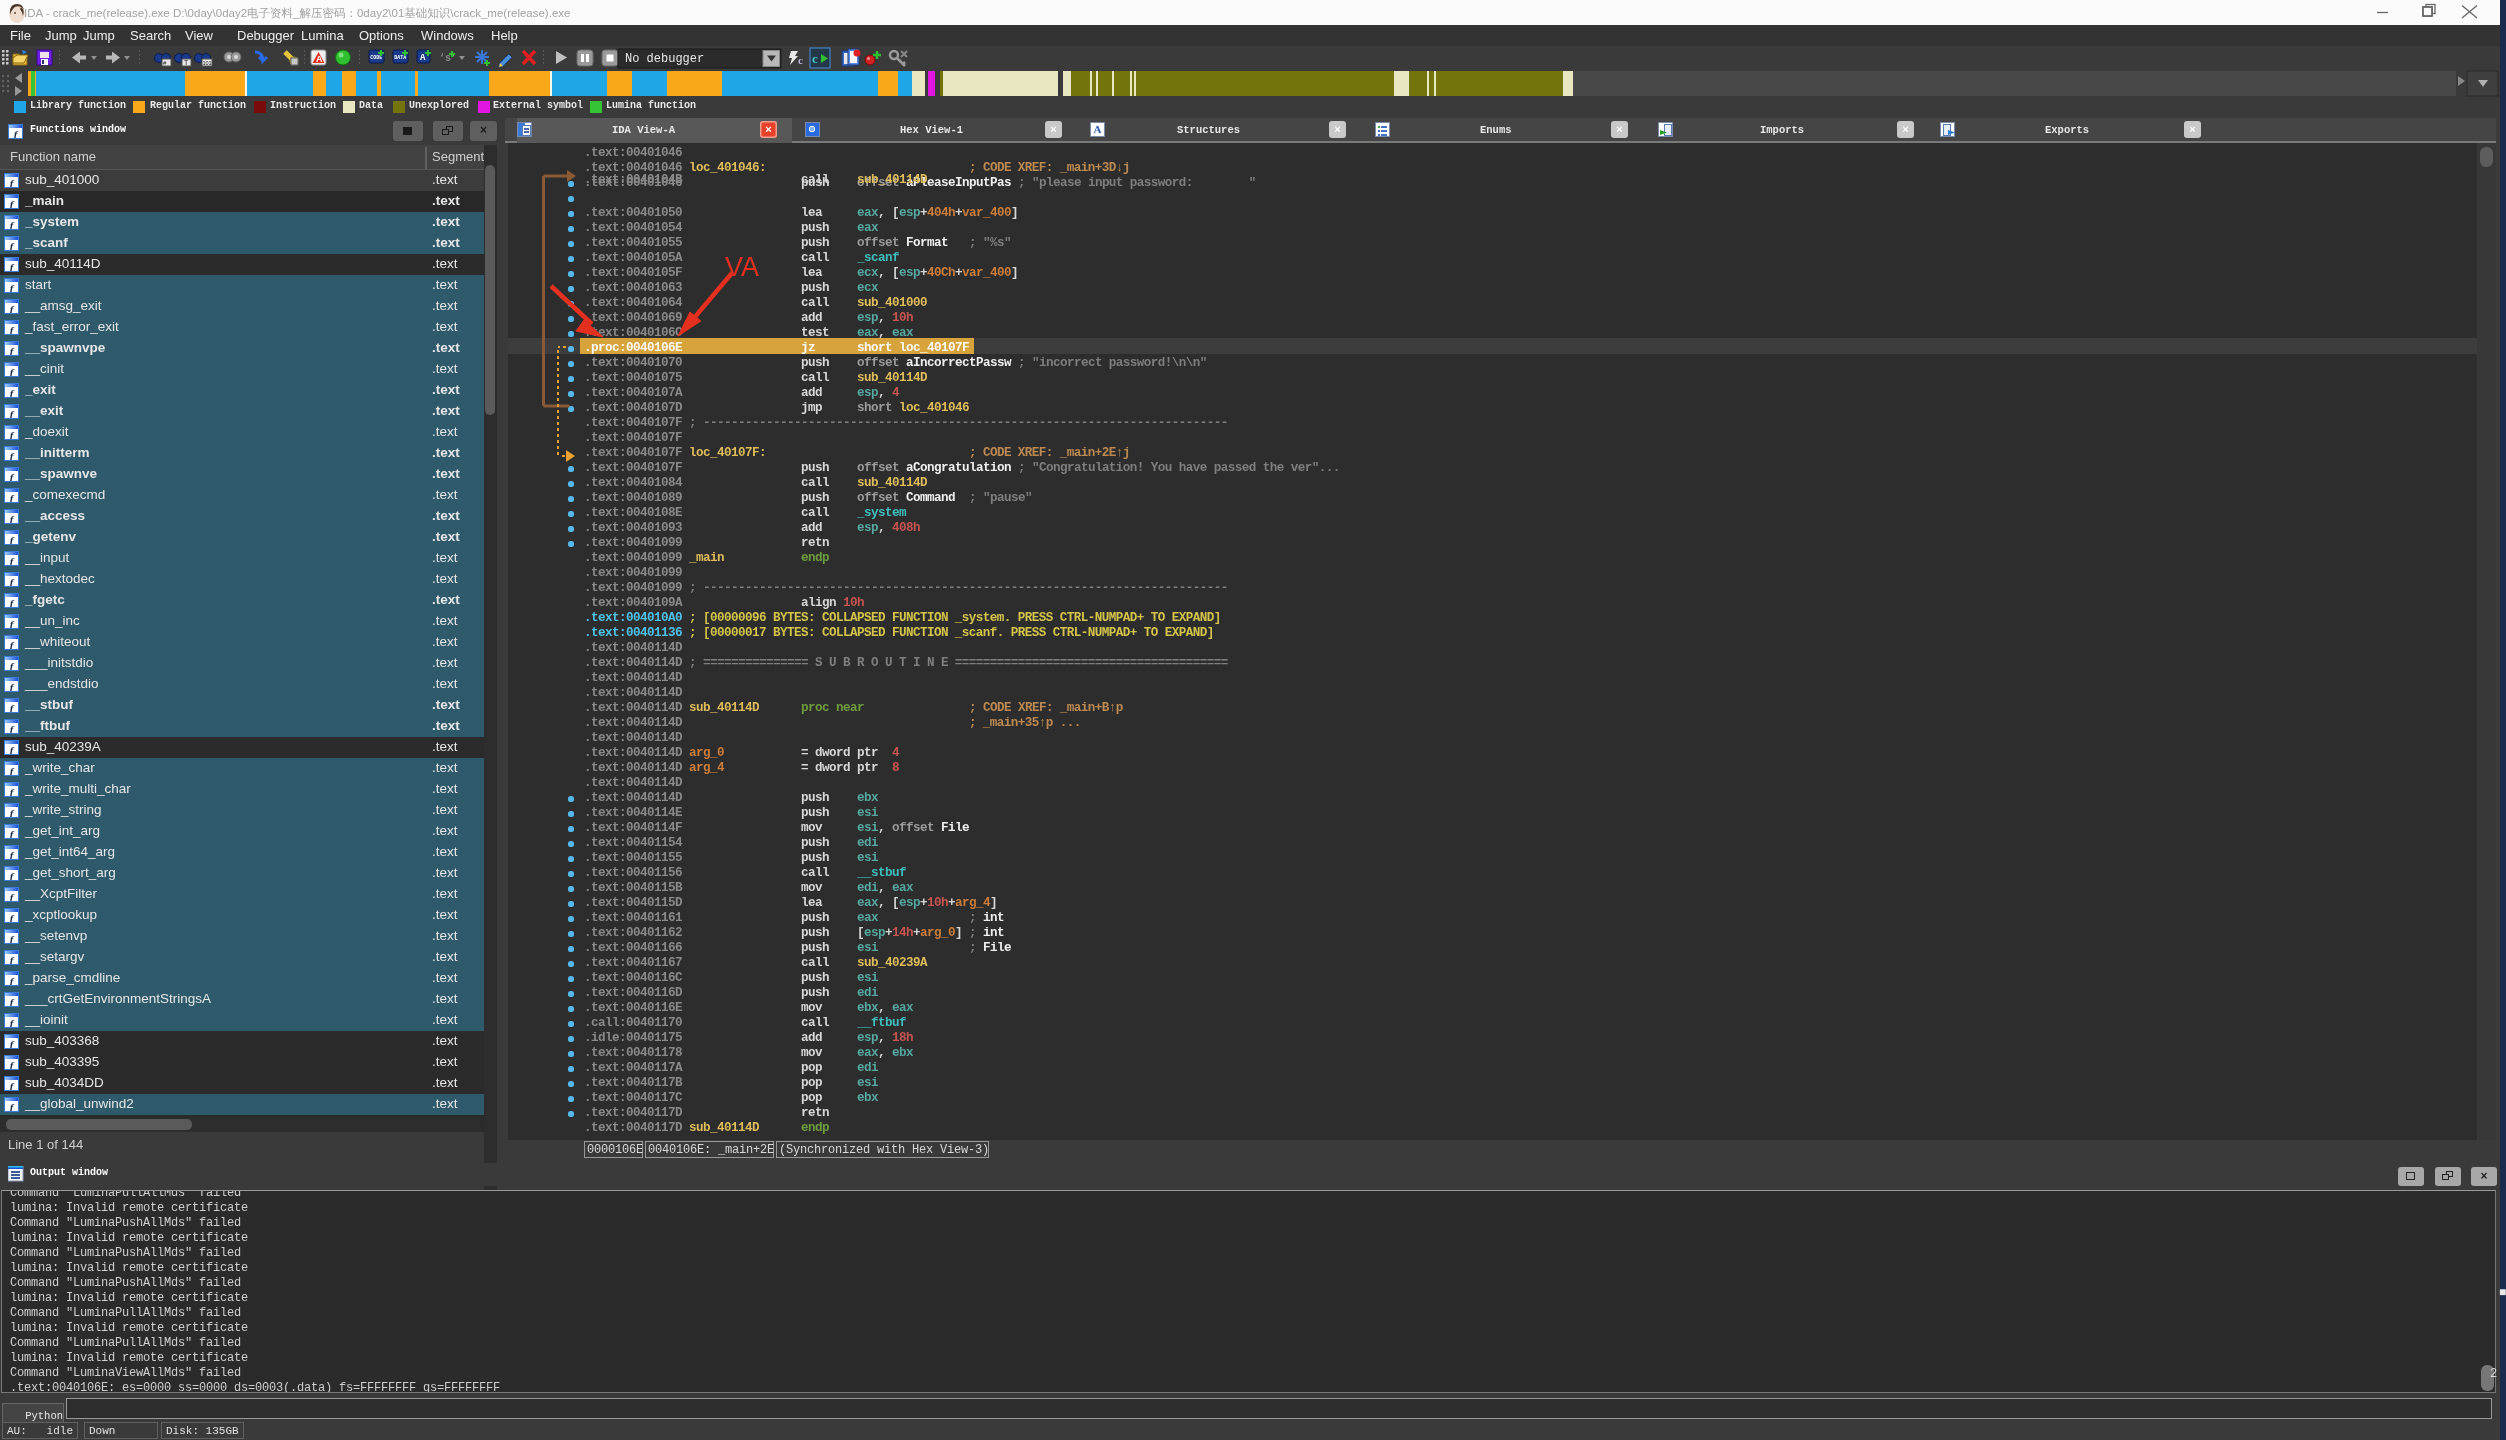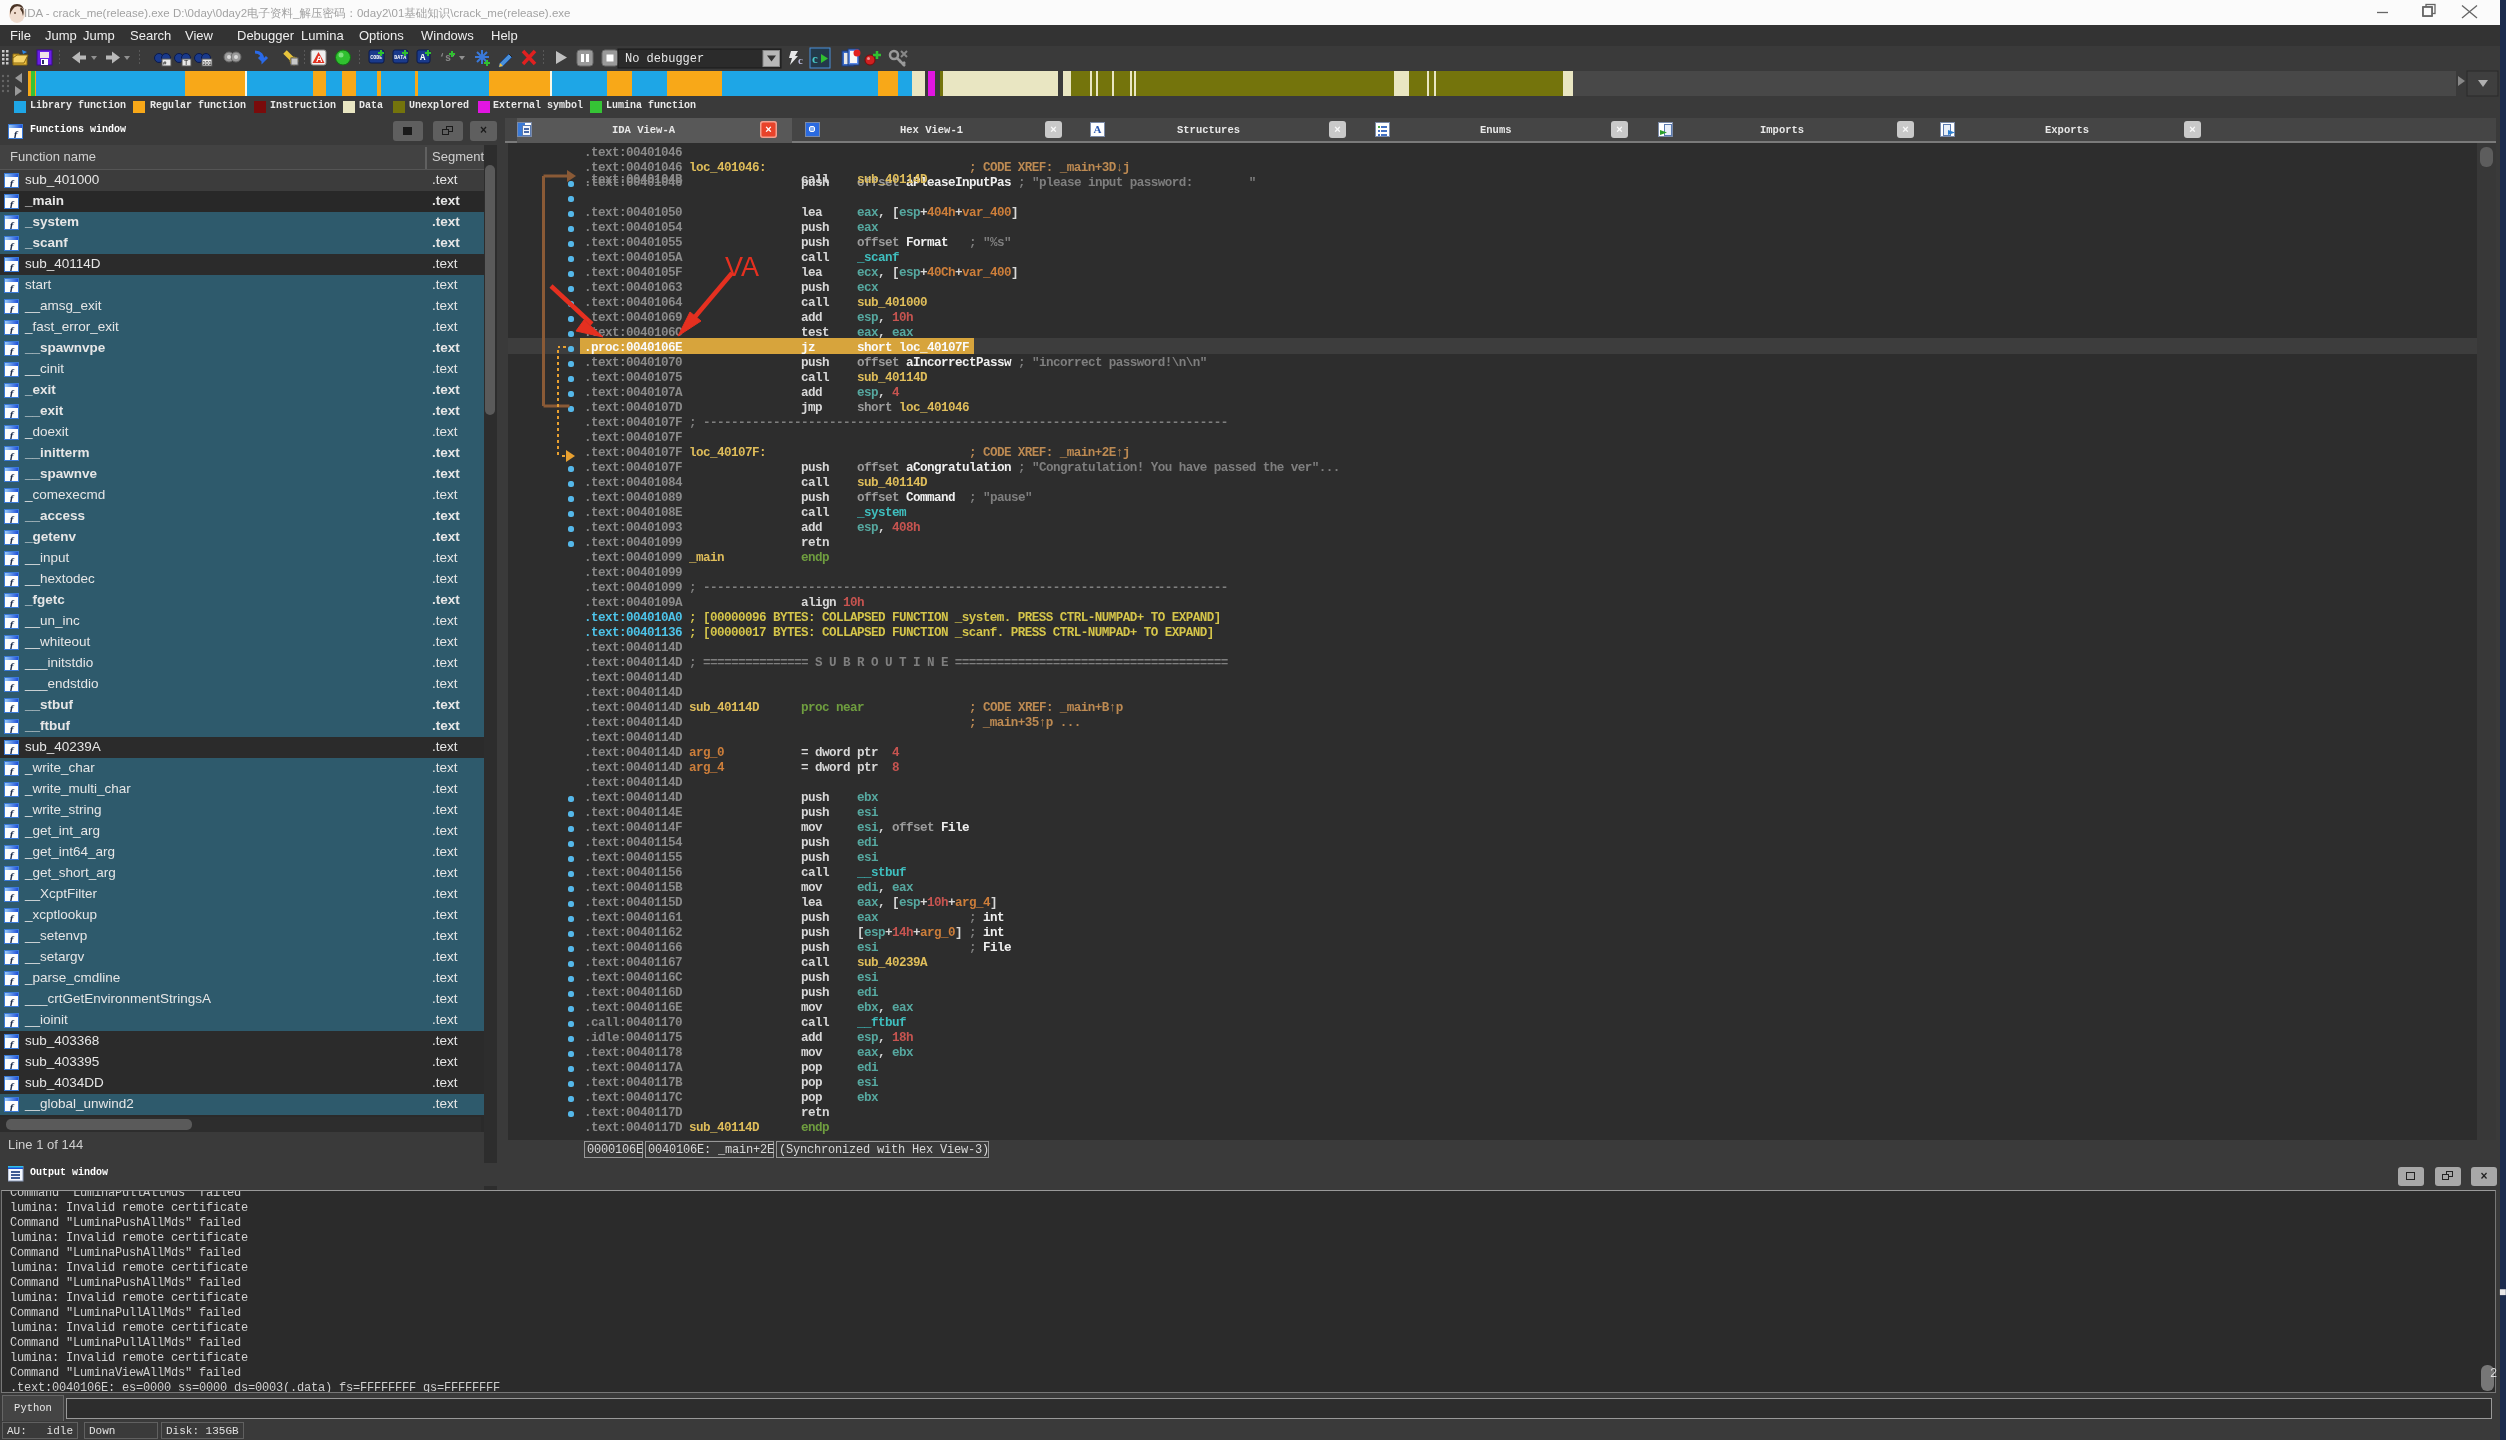--- a/index.html
+++ b/index.html
@@ -44,21 +44,21 @@
 .hlbar{position:absolute;left:72px;width:394px;height:16px;background:#d7a43c}
 .dot{left:60px;width:6px;height:6px;border-radius:2.5px;background:#55b8ea}
 #dbot{position:absolute;left:508px;top:1141px;width:1969px;height:19px;color:#d8d8d8;font:12px "Liberation Mono",monospace}
 #dbot s{position:absolute;top:0;height:17px;border:1px solid #999;padding:1px 0 0 2px;white-space:pre;font:12px "Liberation Mono",monospace;letter-spacing:-.2px}
 #dsb{position:absolute;left:2477px;top:143px;width:19px;height:997px;background:#383838}
 #dsb i{left:3px;top:4px;width:13px;height:20px;border-radius:6px;background:#5d5d5d}
 #owin{position:absolute;left:0;top:1163px;width:2506px;height:23px;background:#3a3a3a;color:#fff;font:bold 10px "Liberation Mono",monospace}
 #olog{position:absolute;left:1px;top:1190px;width:2495px;height:203px;background:#2b2b2b;border-top:1px solid #9a9a9a;border-left:1px solid #777;border-right:1px solid #777;border-bottom:1px solid #777;overflow:hidden}
 .lg{position:absolute;left:8px;white-space:pre;color:#cfcfcf;font:12px/14px "Liberation Mono",monospace;letter-spacing:-.2px}
 #pyrow{position:absolute;left:0;top:1393px;width:2506px;height:29px;background:#3a3a3a}
-#pytab{position:absolute;left:2px;top:2px;width:62px;height:26px;background:#444;border:1px solid #666;border-bottom:none;color:#e8e8e8;font:10.5px "Liberation Mono",monospace;text-align:center;line-height:24px}
+#pytab{position:absolute;left:2px;top:10px;width:62px;height:26px;background:#444;border:1px solid #666;border-bottom:none;color:#e8e8e8;font:10.5px "Liberation Mono",monospace;text-align:right;line-height:24px}
 #pyin{position:absolute;left:66px;top:5px;width:2426px;height:21px;background:#2d2d2d;border:1px solid #999}
 #sbar{position:absolute;left:0;top:1422px;width:2506px;height:18px;background:#3a3a3a;font:11px "Liberation Mono",monospace;color:#e0e0e0}
 #sbar s{position:absolute;top:0;height:17px;border:1px solid #606060;padding:2px 4px 0 4px;white-space:pre}
 #navy{position:absolute;left:2500px;top:0;width:6px;height:1440px;background:#1b2b4d}
 .mbtn{top:4px;width:26px;height:19px;background:#a8a8a8;border-radius:3px;color:#222;text-align:center;font:bold 12px "Liberation Sans";line-height:18px}
 .sq1{left:8px;top:5px;width:9px;height:8px;border:1.5px solid #222}
 .sq2{left:11px;top:4px;width:7px;height:6px;border:1.5px solid #222}
 .sq3{left:7px;top:7px;width:7px;height:6px;border:1.5px solid #222;background:#a8a8a8}
 .fsq{left:10px;top:6px;width:9px;height:8px;background:#1a1a1a}
 .sq2b{left:13px;top:5px;width:7px;height:6px;border:1.5px solid #1a1a1a}

